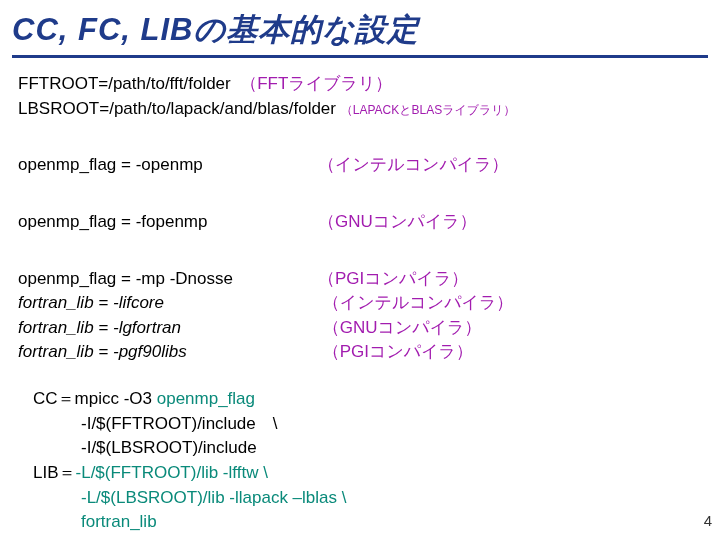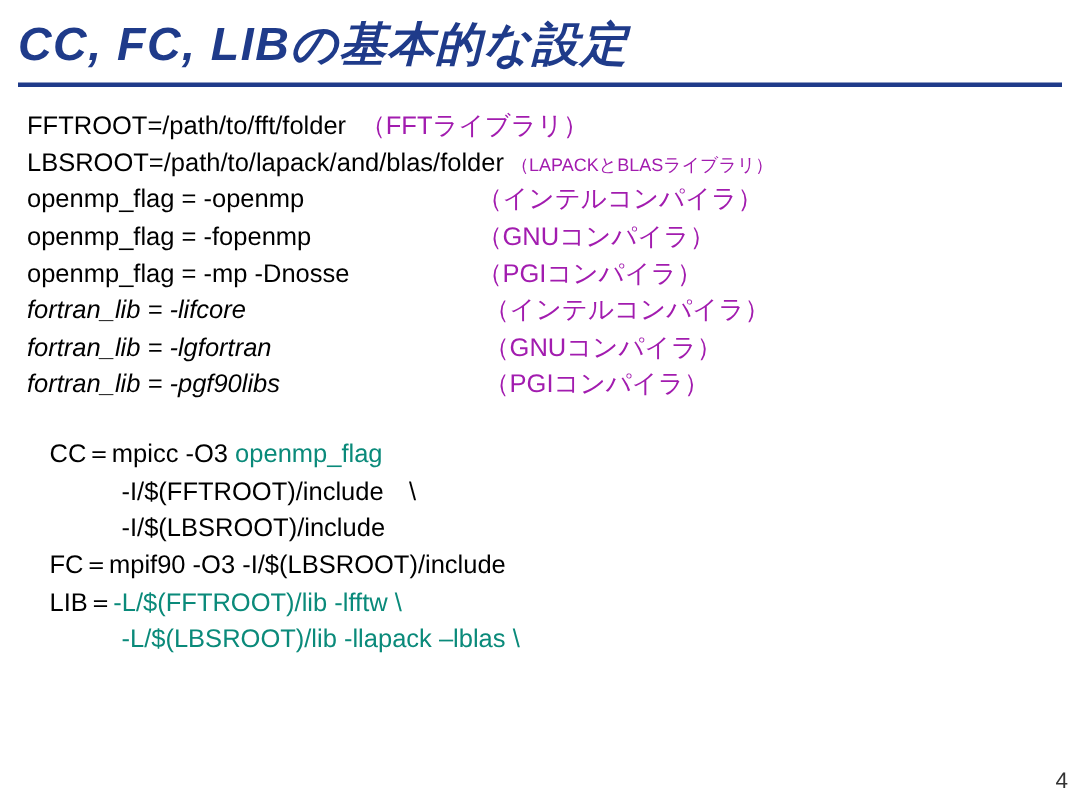--- a/index.html
+++ b/index.html
@@ -27,21 +27,21 @@
     letter-spacing: 1px;
   }
   .block1 {
     padding: 14px 18px 0 18px;
     font-size: 17px;
   }
   .row { white-space: nowrap; }
   .ann   { color: #a21caf; }
   .ann2  { font-size: 12px; }
   .teal  { color: #0a8a7a; }
-  .pad1  { display:inline-block; width: 300px; }
+  .pad1  { display:inline-block; width: 300px; margin-top: 32px; }
   .pad2  { display:inline-block; width: 300px; font-style: italic; }
   .block2 {
     padding: 22px 18px 0 18px;
     font-size: 17px;
     margin-left: 15px;
   }
   .indent { padding-left: 48px; }
   .pagenum {
     position: absolute;
     right: 8px;
@@ -65,18 +65,18 @@
   <div class="row"><span class="pad1">openmp_flag = -mp -Dnosse</span><span class="ann">（PGIコンパイラ）</span></div>
   <div class="row"><span class="pad2">fortran_lib = -lifcore</span>&nbsp;<span class="ann">（インテルコンパイラ）</span></div>
   <div class="row"><span class="pad2">fortran_lib = -lgfortran</span>&nbsp;<span class="ann">（GNUコンパイラ）</span></div>
   <div class="row"><span class="pad2">fortran_lib = -pgf90libs</span>&nbsp;<span class="ann">（PGIコンパイラ）</span></div>
 </div>
 
 <div class="block2">
   <div class="row"><span>CC＝mpicc -O3 </span><span class="teal">openmp_flag</span></div>
   <div class="row indent">-I/$(FFTROOT)/include　\</div>
   <div class="row indent">-I/$(LBSROOT)/include</div>
-  <div class="row">FC＝mpif90 -O3 -I/$(LBSROOT)/include</div>
   <div class="row"><span>LIB＝</span><span class="teal">-L/$(FFTROOT)/lib -lfftw \</span></div>
   <div class="row indent teal">-L/$(LBSROOT)/lib -llapack –lblas \</div>
+  <div class="row indent teal">fortran_lib</div>
 </div>
 
 <div class="pagenum">4</div>
 
 </body></html>

